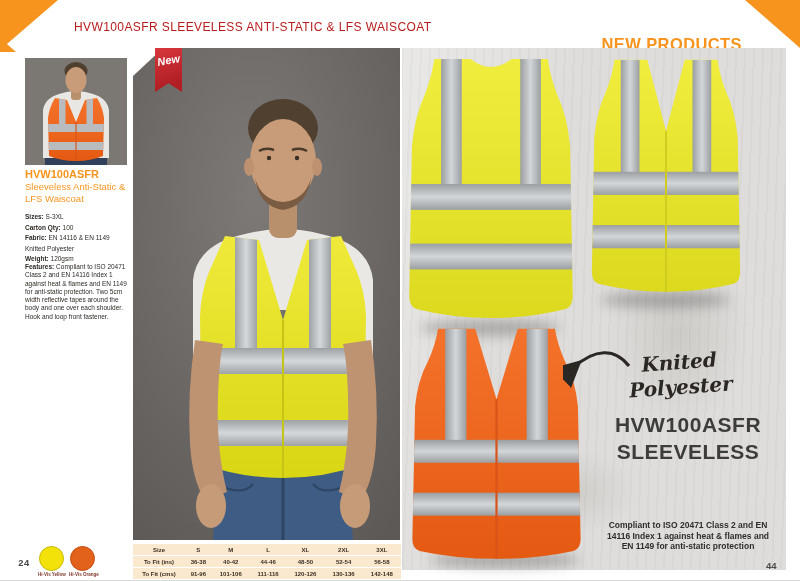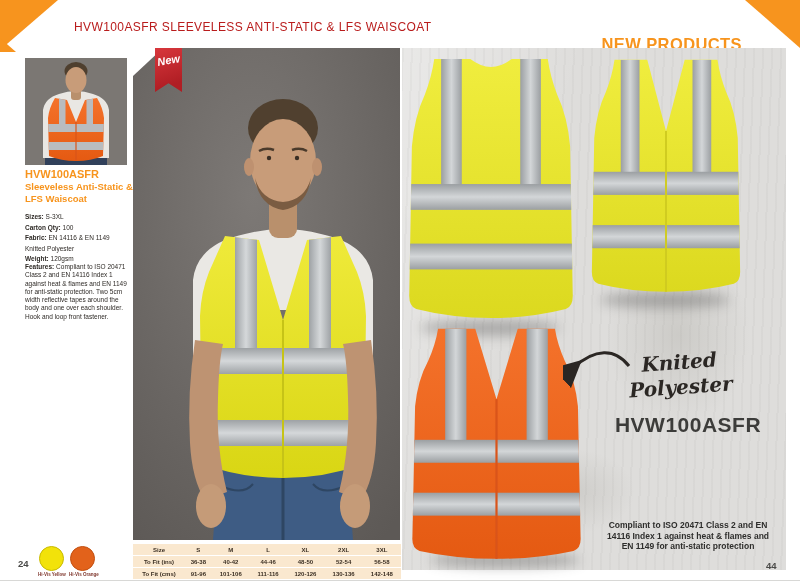--- a/index.html
+++ b/index.html
@@ -20,21 +20,21 @@
   .hdr-title { position:absolute; left:74px; top:20px; font-size:12px; font-weight:normal;
     letter-spacing:.4px; color:#b91c1c; white-space:nowrap; }
   .hdr-badge { position:absolute; right:58px; top:20px; font-size:16.5px; font-weight:bold;
     letter-spacing:.4px; color:#F7941D; white-space:nowrap;margin-top:15px; }
 
   
   .thumb { position:absolute; left:25px; top:58px; width:102px; height:107px; }
   .prod-code { position:absolute; left:25px; top:168px; width:105px;
     color:#F7941D; font-size:11px; font-weight:bold; }
   .prod-name { position:absolute; left:25px; top:181px; width:108px;
-    color:#F7941D; font-size:9.5px; font-weight:bold; line-height:11.5px; }
+    color:#F7941D; font-size:9.5px; font-weight:normal; line-height:11.5px; }
   .spec-list { position:absolute; left:25px; top:212px; width:104px;
     font-size:6.5px; line-height:10.5px; color:#2E2A26; }
   .spec-line b { font-weight:bold; }
   .features { position:absolute; left:25px; top:263px; width:104px;
     font-size:6.5px; line-height:8.3px; color:#2E2A26; }
   .features b { font-weight:bold; }
 
   
   .main-photo { position:absolute; left:133px; top:48px; width:267px; height:492px;
     clip-path:polygon(30px 0,100% 0,100% 100%,0 100%,0 28px); }
@@ -67,21 +67,21 @@
 
   
   .size-table { position:absolute; left:133px; top:543px; width:268px;
     border-collapse:separate; border-spacing:0 1px; }
   .size-table td, .size-table th { background:#FAE8CF; font-size:6px; font-weight:bold;
     color:#3B2F23; text-align:center; padding:2.5px 0; }
   .size-table .lbl { width:52px; }
 
   
   .page-num { position:absolute; font-size:9.5px; font-weight:bold; color:#4A4A48; }
-  .page-num.left { left:18px; top:558px; }
+  .page-num.left { left:18px; top:558px;font-family:Liberation Mono, monospace; }
   .page-num.right { left:766px; top:560px; }
   .swatch-row { position:absolute; left:38px; top:546px; display:flex; gap:5px; }
   .swatch { width:26px; text-align:center; }
   .swatch .dot { width:25px; height:25px; border-radius:50%; margin:0 auto; }
   .swatch .cap { font-size:4.5px; font-weight:bold; color:#7E352B; margin-top:1px;
     white-space:nowrap; }
 </style>
 </head>
 <body>
 
@@ -274,20 +274,21 @@
     <defs>
       <marker id="ah" markerWidth="9" markerHeight="9" refX="4" refY="4.5" orient="auto">
         <path d="M9,0 L0,4.5 L9,9 Z" fill="#2B2724"></path>
       </marker>
     </defs>
     <path d="M66,22 C52,4 32,4 10,24" stroke="#2B2724" stroke-width="3" fill="none" marker-end="url(#ah)"></path>
   </svg>
 
   <div class="right-title">
       <div>HVW100ASFR</div>
+      <div>SLEEVELESS</div>
     </div>
   <div class="compliance">Compliant to ISO 20471 Class 2 and EN 14116 Index 1 against heat &amp; flames and EN 1149 for anti-static protection</div>
 
   <table class="size-table">
     <colgroup>
         <col class="lbl">
         <col span="6">
       </colgroup>
     <thead>
         <tr>

